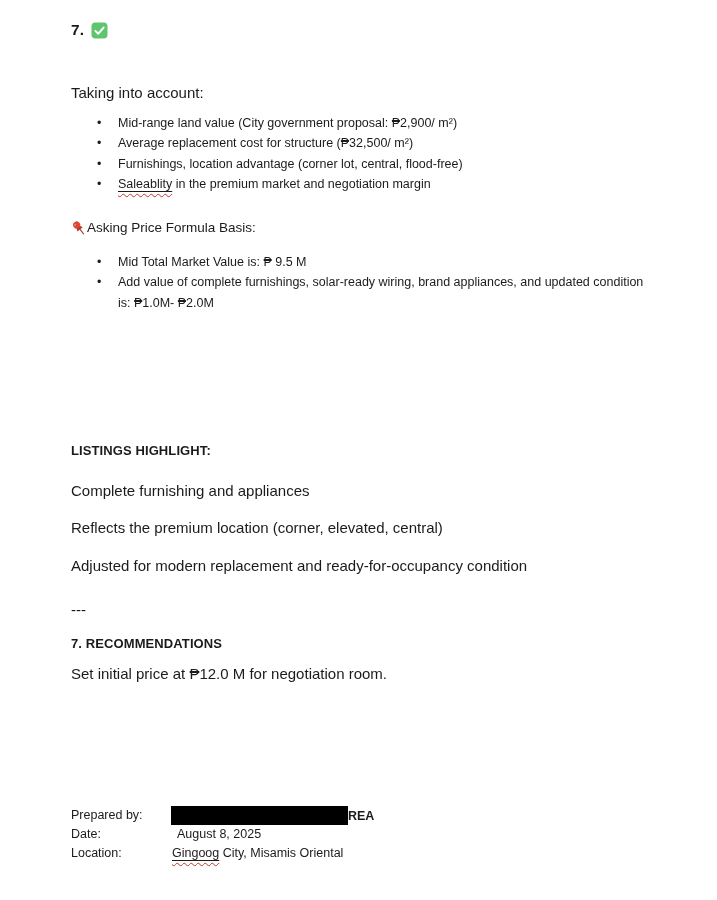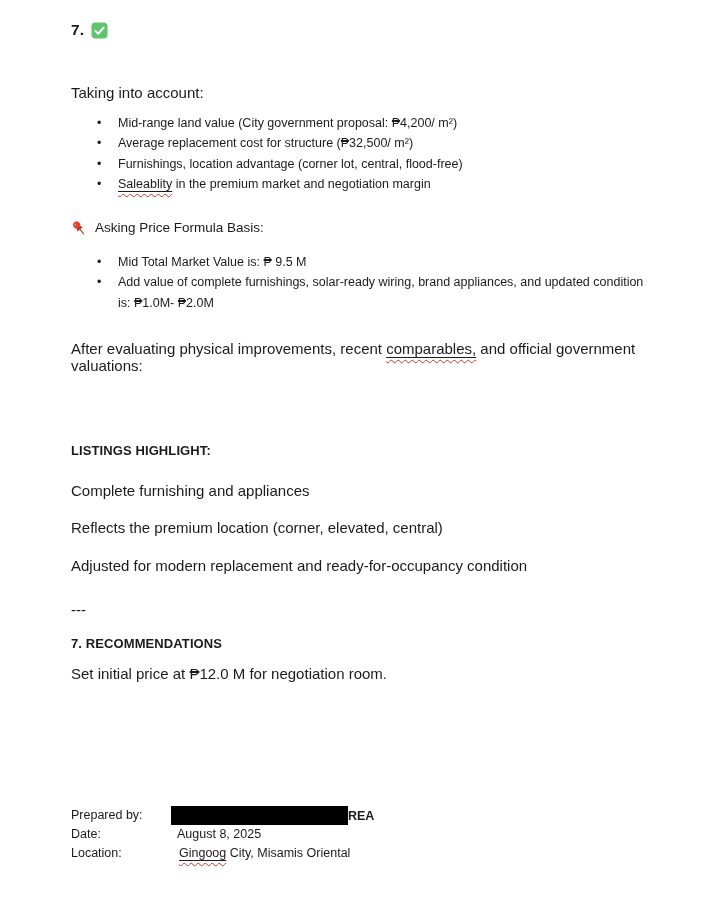--- a/index.html
+++ b/index.html
@@ -28,21 +28,21 @@
     font-size: 12.5px;
     line-height: 20.4px;
   }
   .bullet-item::before {
     content: "\2022";
     position: absolute; left: 26px; top: 0;
     font-size: 12.5px;
   }
 
   .pin-row {
-    display: flex; align-items: center; gap: 8px;
+    display: flex; align-items: center; gap: 0;
     font-size: 13.5px; line-height: 18px;
   }
 
   .bold-head { font-size: 13px; font-weight: 700; line-height: 17px; letter-spacing: .1px; }
 
   .squiggle {
     text-decoration: underline wavy #c4372a;
     text-decoration-thickness: 1px;
     text-underline-offset: 4.5px;
     text-decoration-skip-ink: none;
@@ -55,42 +55,42 @@
   }
 
   .sig-row { display: flex; align-items: flex-start; font-size: 12.5px; line-height: 18.3px; }
   .sig-label { width: 100px; flex: 0 0 100px; }
   .redaction-bar {
     display: inline-block; width: 177px; height: 19px;
     background: #000; vertical-align: -5px;
   }
   .sig-suffix { font-weight: 700; }
   .date-value { margin-left: 6px; }
-  .loc-value { margin-left: 8px; }
+  .loc-value { margin-left: 1px; }
 </style>
 </head>
 <body>
 
 <div class="page">
 
   <div class="abs doc-title" style="top:19px;">
     <span>7.</span>
     <span class="icon-box">
       <svg width="17" height="17" viewBox="0 0 17 17" aria-hidden="true">
         <rect x="0.5" y="0.5" width="16" height="16" rx="3.8" fill="#5ec46d"></rect>
         <path d="M4.4 8.9 l2.9 2.8 l5.3 -6.1" fill="none" stroke="#ffffff" stroke-width="2" stroke-linecap="round" stroke-linejoin="round"></path>
       </svg>
     </span>
   </div>
 
   <div class="abs body-text" style="top:84px;">Taking into account:</div>
 
   <div class="abs" style="top:113px;">
     <div class="bullet-item">
-      <span>Mid-range land value (City government proposal: ₱4,200/ m²)</span>
+      <span>Mid-range land value (City government proposal: ₱2,900/ m²)</span>
     </div>
     <div class="bullet-item">
       <span>Average replacement cost for structure (₱32,500/ m²)</span>
     </div>
     <div class="bullet-item">
       <span>Furnishings, location advantage (corner lot, central, flood-free)</span>
     </div>
     <div class="bullet-item">
       <span class="squiggle"><span class="solid-u">Saleablity</span></span><span> in the premium market and negotiation margin</span>
     </div>
@@ -112,23 +112,20 @@
 
   <div class="abs" style="top:252px;">
     <div class="bullet-item">
       <span>Mid Total Market Value is: ₱ 9.5 M</span>
     </div>
     <div class="bullet-item">
       <span>Add value of complete furnishings, solar-ready wiring, brand appliances, and updated condition is: ₱1.0M- ₱2.0M</span>
     </div>
   </div>
 
-  <div class="abs body-text" style="top:340px;">
-    <span>After evaluating physical improvements, recent </span><span class="squiggle"><span class="solid-u">comparables,</span></span><span> and official government valuations:</span>
-  </div>
 
 
   <div class="abs bold-head" style="top:442px;">LISTINGS HIGHLIGHT:</div>
   <div class="abs body-text" style="top:482px;">Complete furnishing and appliances</div>
   <div class="abs body-text" style="top:519px;">Reflects the premium location (corner, elevated, central)</div>
   <div class="abs body-text" style="top:557px;">Adjusted for modern replacement and ready-for-occupancy condition</div>
 
   <div class="abs body-text" style="top:601px;">---</div>
 
   <div class="abs bold-head" style="top:635px;">7. RECOMMENDATIONS</div>

